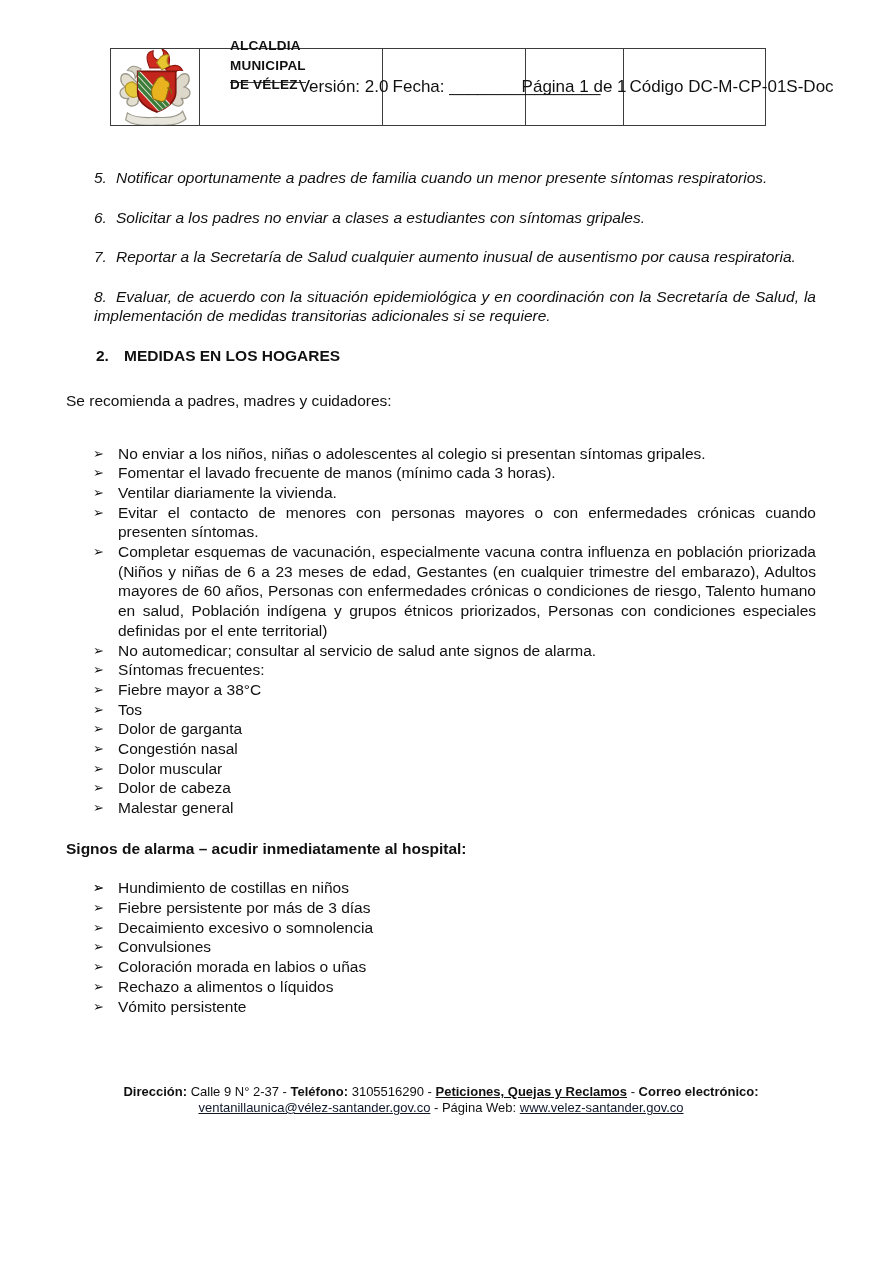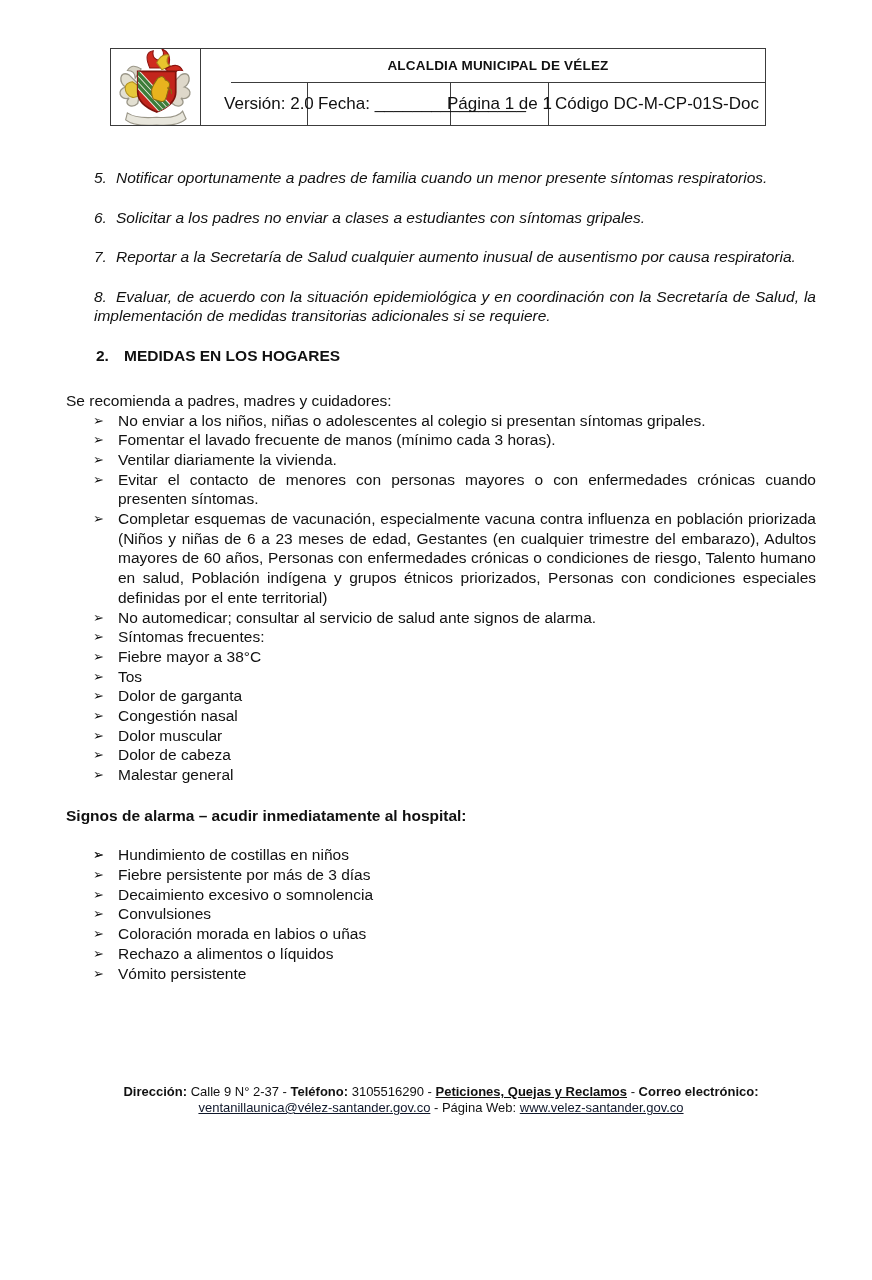--- a/index.html
+++ b/index.html
@@ -13,21 +13,21 @@
 
   
   .hdr-table {
     position:absolute; left:110px; top:48px; width:656px; height:78px;
     border:1.4px solid #3c3c3c; display:flex; background:#fff;
   }
   .hdr-logo-cell {
     width:101px; border-right:1.4px solid #3c3c3c;
     display:flex; align-items:center; justify-content:center;
   }
-  .hdr-right { flex:1; display:flex; flex-direction:column;margin-left:30px; }
+  .hdr-right { flex:1; display:flex; flex-direction:row;margin-left:30px; }
   .hdr-title-row {
     height:34px; border-bottom:1.4px solid #3c3c3c;
     display:flex; align-items:center; justify-content:center;
     font-weight:bold; font-size:13.5px; letter-spacing:.2px;
   }
   .hdr-meta-row { flex:1; display:flex; font-size:17px;text-align:right; }
   .hdr-cell {
     display:flex; align-items:center; justify-content:center;
     border-right:1.4px solid #3c3c3c; padding:0 6px; white-space:nowrap;
   }
@@ -41,21 +41,21 @@
   .content { position:absolute; left:66px; top:168px; width:750px; }
 
   .num-item { padding-left:28px; margin-bottom:20px;font-style:italic; }
   .num-item .num { display:inline-block; min-width:22px; }
   .justify { text-align:justify; }
 
   .sec-heading { font-weight:bold; padding-left:30px; margin-bottom:26px; }
   .sec-heading .sec-num { display:inline-block; min-width:28px; }
   .sec-heading.h3 { margin-top:20px; margin-bottom:18px; }
 
-  .intro { margin-bottom:0; }
+  .intro { margin-bottom:33px; }
 
   ul.arrow-list { list-style:none; }
   ul.arrow-list li { position:relative; padding-left:52px; line-height:19.7px; }
   ul.arrow-list .blt {
     position:absolute; left:27px; top:0; font-size:13px; color:#111;
   }
   .alarm-heading { font-weight:bold; margin-top:21px; margin-bottom:20px; }
   #sec3-list { margin-top:0; }
 
   

